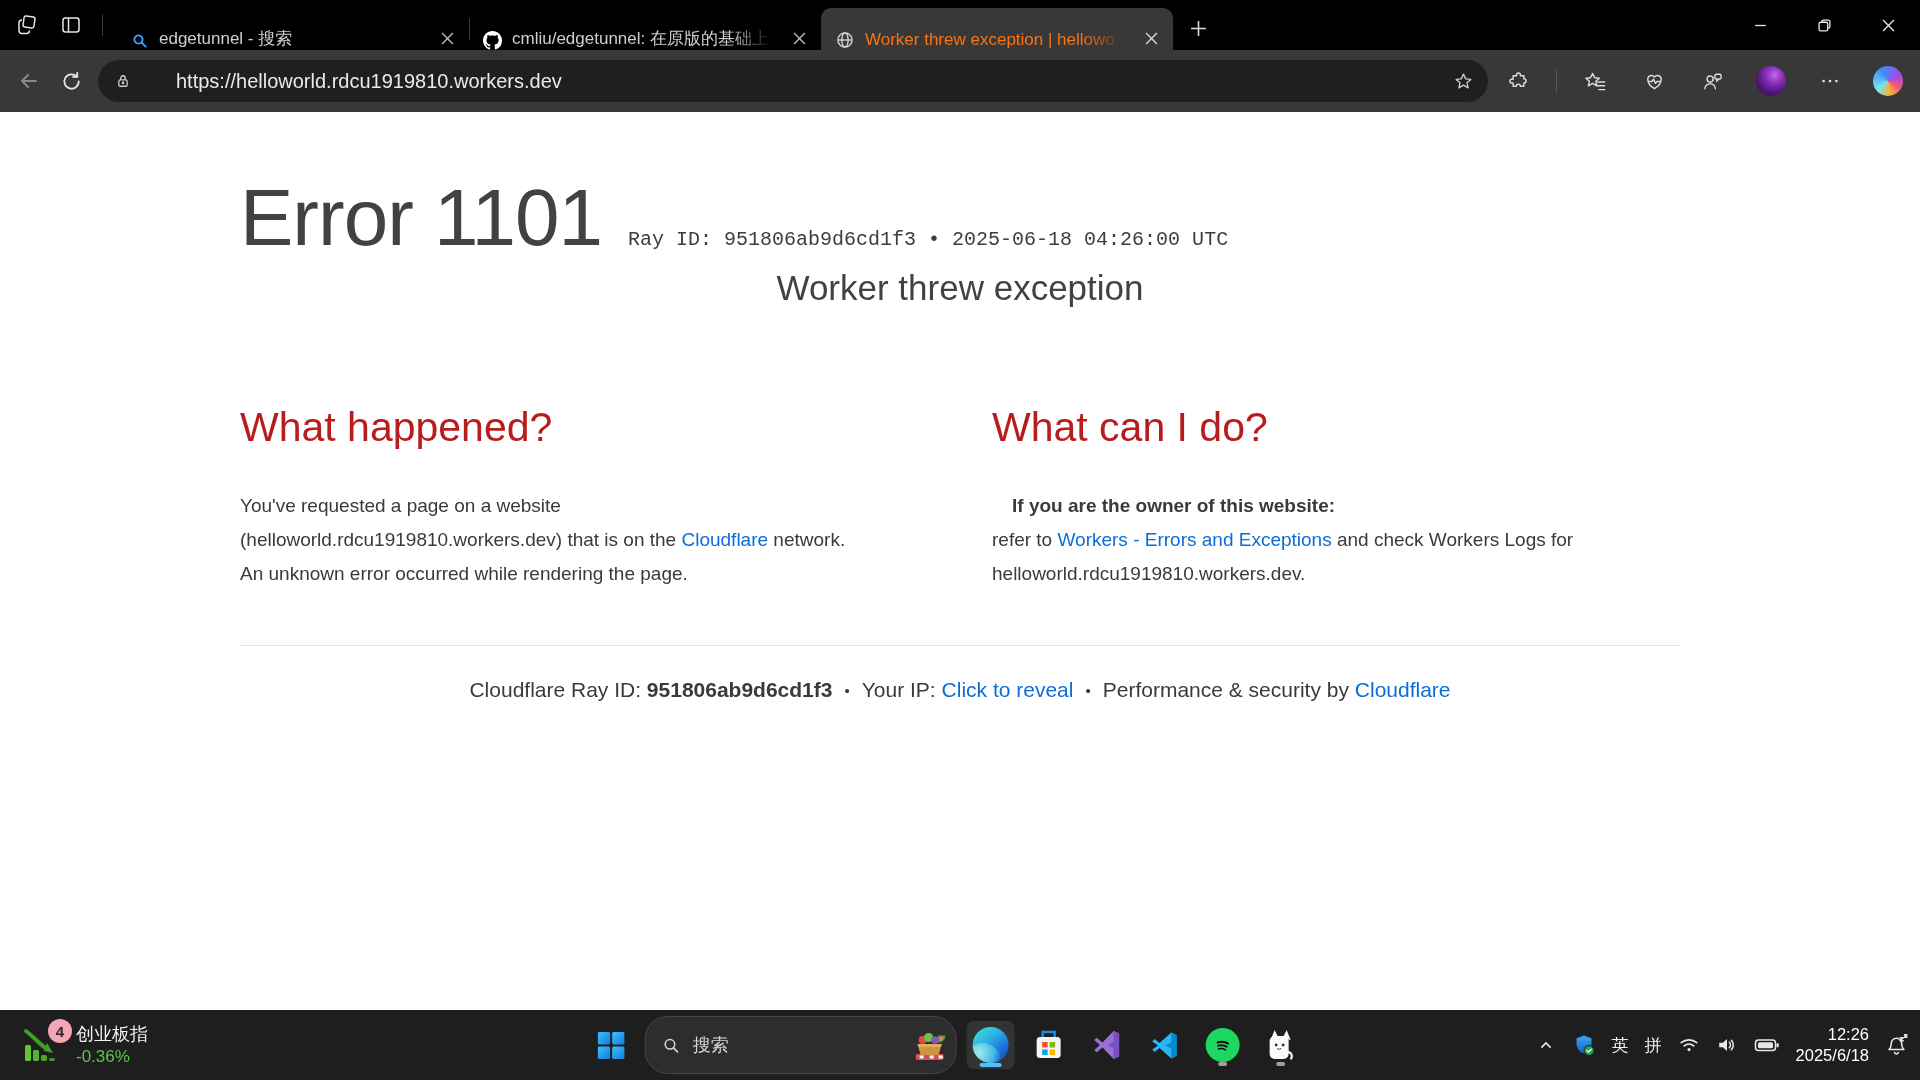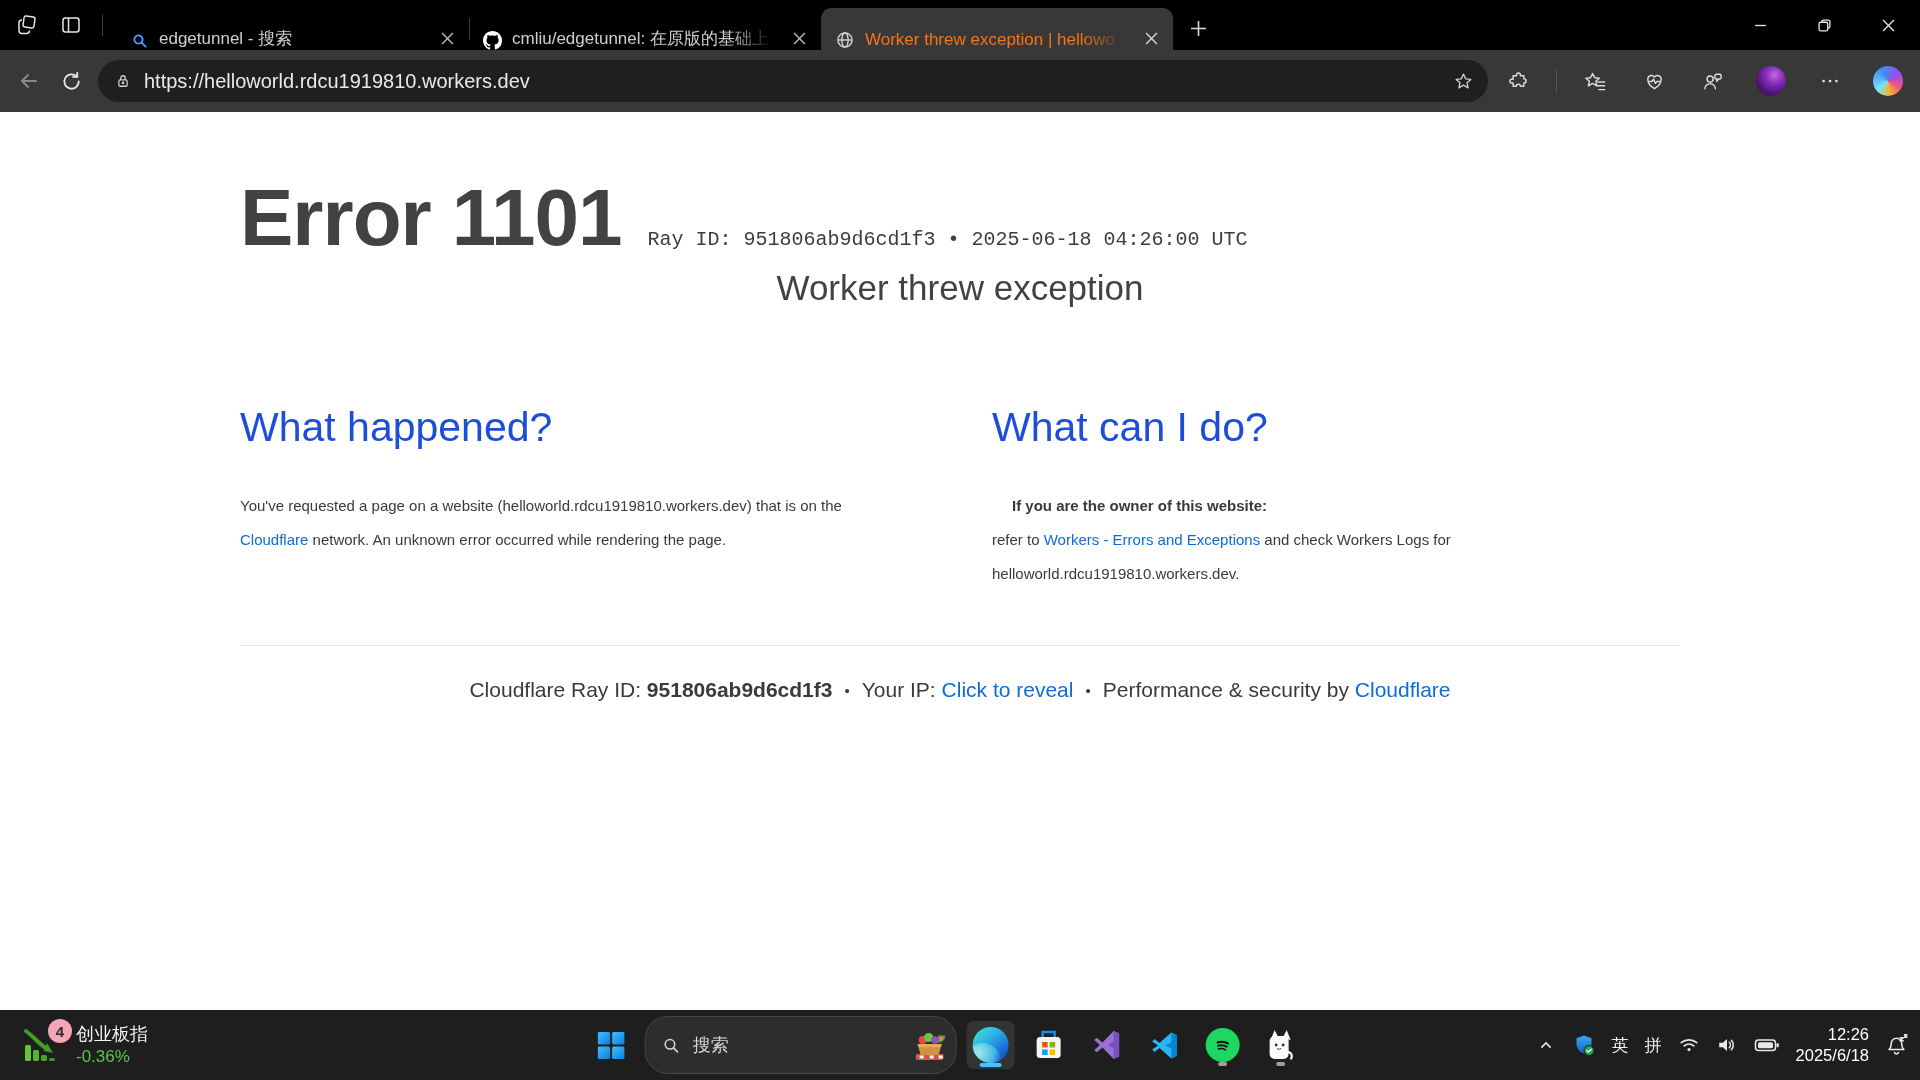--- a/index.html
+++ b/index.html
@@ -22,42 +22,42 @@
   .tab-close { width:24px; height:24px; border-radius:5px; display:flex; align-items:center; justify-content:center; flex:none; }
   .newtab-btn { width:34px; height:34px; margin:0 0 5px 8px; display:flex; align-items:center; justify-content:center; border-radius:6px; }
   .win-controls { position:absolute; right:0; top:0; height:50px; display:flex; }
   .win-btn { width:64px; height:50px; display:flex; align-items:center; justify-content:center; }
 
   
   .toolbar { height:62px; background:#383838; display:flex; align-items:center; padding:0 12px 0 8px; }
   .nav-btn { width:42px; height:42px; display:flex; align-items:center; justify-content:center; border-radius:6px; flex:none; }
   .urlbar { height:42px; flex:none; width:1390px; margin-left:6px; background:#1f1f1f; border-radius:21px;
     display:flex; align-items:center; padding:0 8px 0 16px; gap:12px; }
-  .url-text { flex:1; color:#e9e9e9; font-size:20px; white-space:nowrap; overflow:hidden; }
+  .url-text { flex:1; color:#e9e9e9; font-size:20px; white-space:nowrap; overflow:hidden;margin-left:32px; }
   .url-star { width:34px; height:34px; display:flex; align-items:center; justify-content:center; border-radius:6px; }
   .tb-icons { display:flex; align-items:center; margin-left:10px; gap:4px; flex:1; justify-content:space-between; }
   .tb-btn { width:40px; height:40px; display:flex; align-items:center; justify-content:center; border-radius:6px; flex:none; }
   .tb-div { width:1px; height:24px; background:#565656; flex:none; }
   .avatar { width:30px; height:30px; border-radius:50%;
     background: radial-gradient(circle at 62% 30%, #c06ae0 0%, #8b2fc0 30%, #52167a 62%, #2a0d44 100%),
       radial-gradient(circle at 45% 70%, #ff4f9e 0%, transparent 60%); }
   .copilot { width:30px; height:30px; border-radius:50%;
     background: conic-gradient(from 230deg, #77e6f7, #3f8cf3 28%, #9b4df0 52%, #ef4f8a 68%, #f5b32f 84%, #77e6f7); }
 
   
   .content { height:898px; background:#fff; padding:62px 240px 0; color:#3d3d3d; }
   .error-row { display:flex; align-items:baseline; gap:26px; }
-  .error-title { font-size:80px; font-weight:700; color:#424242; letter-spacing:-1px; line-height:1.1; }
+  .error-title { font-size:80px; font-weight:400; color:#424242; letter-spacing:-1px; line-height:1.1; }
   .ray-line { font-family:"Liberation Mono", monospace; font-size:20px; color:#3d3d3d; }
   .error-sub { font-size:35px; font-weight:300; color:#424242; margin-top:6px;text-align:center; }
   .cols { display:flex; margin-top:96px; }
   .col-left { width:632px; margin-right:120px; flex:none; }
   .col-right { flex:1; }
-  .col-h { font-size:41px; font-weight:400; color:#1d4ed8; margin-bottom:38px; }
-  .col-p { font-size:15px; line-height:34px; color:#3a3a3a; }
+  .col-h { font-size:41px; font-weight:400; color:#b91c1c; margin-bottom:38px; }
+  .col-p { font-size:19px; line-height:34px; color:#3a3a3a; }
   .col-p strong { font-weight:700;margin-left:20px; }
   a.page-link { color:#0b6cda; text-decoration:none; cursor:pointer; }
   .rule { border:none; border-top:1px solid #e4e4e4; margin-top:54px; }
   .cf-footer { margin-top:32px; text-align:center; font-size:21px; color:#3a3a3a; }
   .cf-footer .sep { display:inline-block; margin:0 12px; font-size:15px; vertical-align:1px; }
   .cf-footer b { font-weight:700; }
 
   
   .taskbar { height:70px; background:#1e1e1e; position:relative; }
   .tb-widget { position:absolute; left:8px; top:0; height:70px; display:flex; align-items:center; gap:12px; padding:0 12px; border-radius:6px; }

